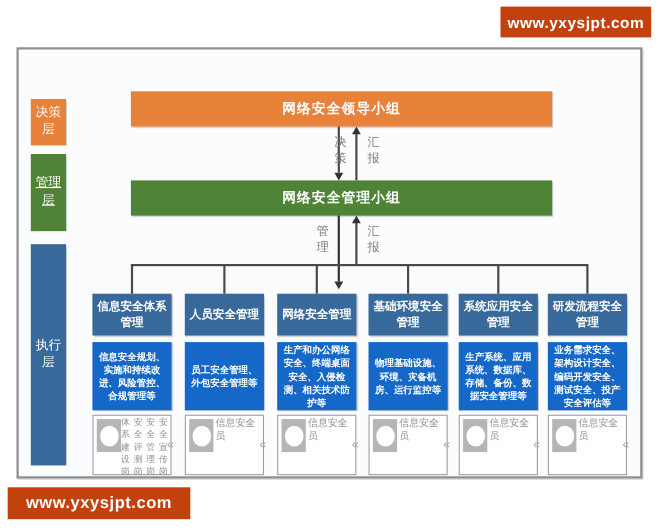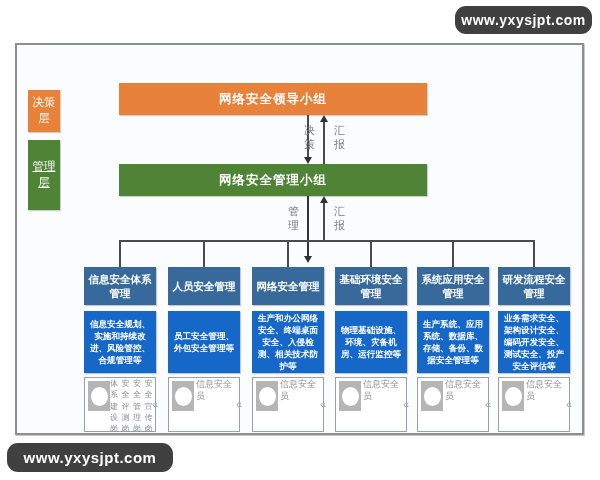--- a/index.html
+++ b/index.html
@@ -1,37 +1,37 @@
 <!DOCTYPE html>
 <html><head>
 <meta charset="utf-8">
 <style>
   * { margin:0; padding:0; box-sizing:border-box; }
   html,body { width:600px; height:480px; background:#ffffff; font-family:"Liberation Sans","DejaVu Sans",sans-serif; overflow:hidden; }
   #canvas { position:relative; width:600px; height:480px; background:#ffffff; }
 
-  .watermark { position:absolute; background:#404040; color:#ffffff; font-weight:bold;
-               display:flex; align-items:center; justify-content:center; letter-spacing:0.5px;border-radius:11px; }
+  .watermark { position:absolute; background:#c2410c; color:#ffffff; font-weight:bold;
+               display:flex; align-items:center; justify-content:center; letter-spacing:0.5px; }
   #wm-top { left:455px; top:6px; width:137px; height:28px; font-size:14px; }
   #wm-bottom { left:7px; top:443px; width:166px; height:29px; font-size:15px; }
 
   #frame { position:absolute; left:15px; top:43px; width:569px; height:392px;
            background:#fbfcfd; border:2px solid #8e8e8e; box-shadow:1px 1px 0 #c9c9c9; }
 
   #diagram-title { position:absolute; left:0; top:13px; width:100%; text-align:center;
                    font-size:13.5px; color:#4b4b4b; letter-spacing:2px;margin-top:37px; }
 
   .rail { position:absolute; left:11px; width:32px; color:#fff; font-size:11.5px; line-height:1.35;
           display:flex; align-items:center; justify-content:center; text-align:center;
           word-break:break-all; padding:2px; box-shadow:1px 1px 1px rgba(0,0,0,.18); }
   #rail-decision  { top:45px;  height:42px;  background:#e8813a;text-align:center; }
   #rail-management{ top:95px;  height:70px;  background:#4f8335;text-decoration:underline; }
   #rail-execution { top:177px; height:201px; background:#37699a; }
 
-  .bigbar { position:absolute; left:102px; width:308px; height:32px; color:#fff; font-size:12.5px;
+  .bigbar { position:absolute; left:102px; width:383px; height:32px; color:#fff; font-size:12.5px;
             font-weight:600; letter-spacing:1px; display:flex; align-items:center; justify-content:center;
             box-shadow:1px 1px 1px rgba(0,0,0,.18); }
   #bar-leader { top:38px; background:#e8813a; }
   #bar-manage { top:119px; background:#4f8335; }
 
   .vline { position:absolute; width:1.5px; background:#4a4a4a; }
   .vline.bold { width:2px; background:#333; }
   .arrowhead-down { position:absolute; width:0; height:0;
                     border-left:4px solid transparent; border-right:4px solid transparent;
                     border-top:7px solid #333; }
@@ -71,20 +71,21 @@
   <div id="wm-bottom" class="watermark">
     <span>www.yxysjpt.com</span>
   </div>
 
   <div id="frame">
 
     <div id="diagram-title">网络安全组织架构</div>
 
     <div id="rail-decision" class="rail">决策层</div>
     <div id="rail-management" class="rail">管理层</div>
+    <div id="rail-execution" class="rail">执行层</div>
 
     <div id="bar-leader" class="bigbar">网络安全领导小组</div>
     <div id="bar-manage" class="bigbar">网络安全管理小组</div>
 
     <div class="vline" style="left:290px; top:70px; height:42px;"></div>
     <div class="arrowhead-down" style="left:287px; top:112px;"></div>
     <div class="vline" style="left:306px; top:76px; height:43px;"></div>
     <div class="arrowhead-up" style="left:303px; top:70px;"></div>
     <div class="flow-label" style="left:270px; top:79px;margin-left:16px;">决策</div>
     <div class="flow-label" style="left:316px; top:79px;">汇报</div>

